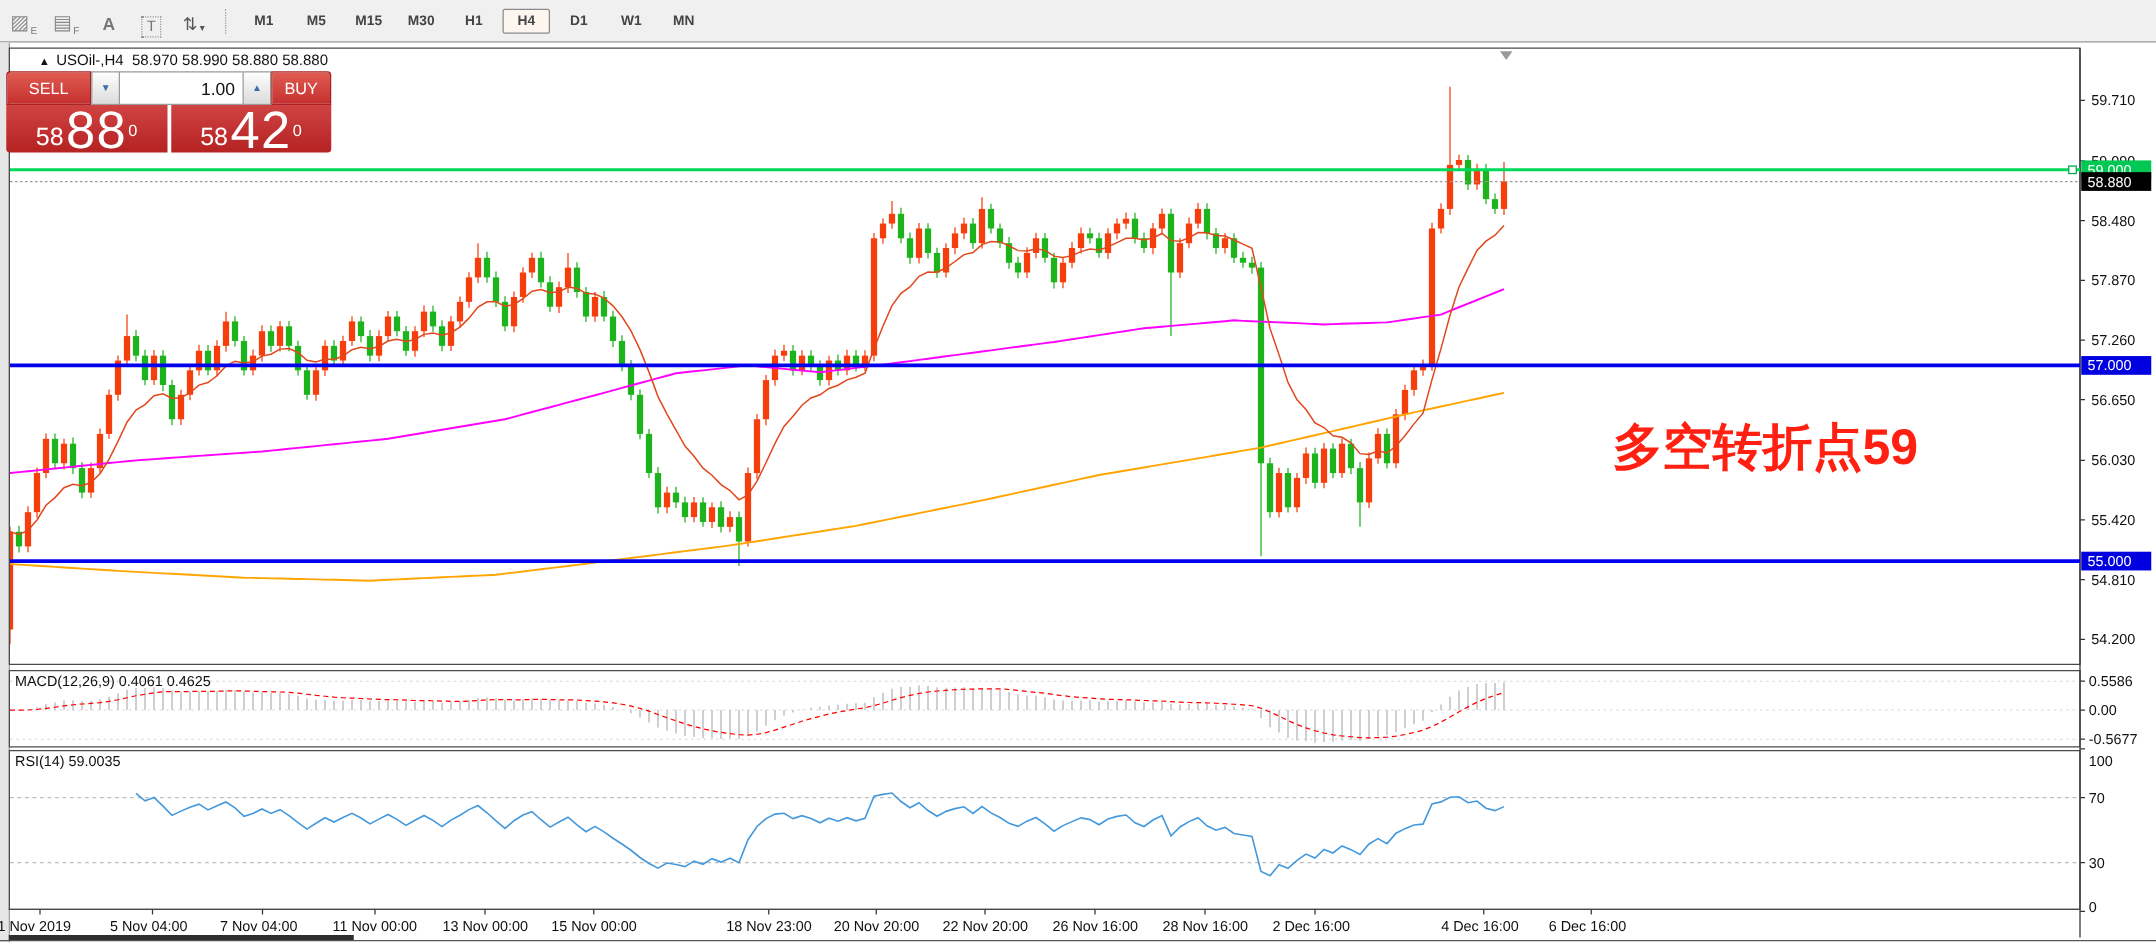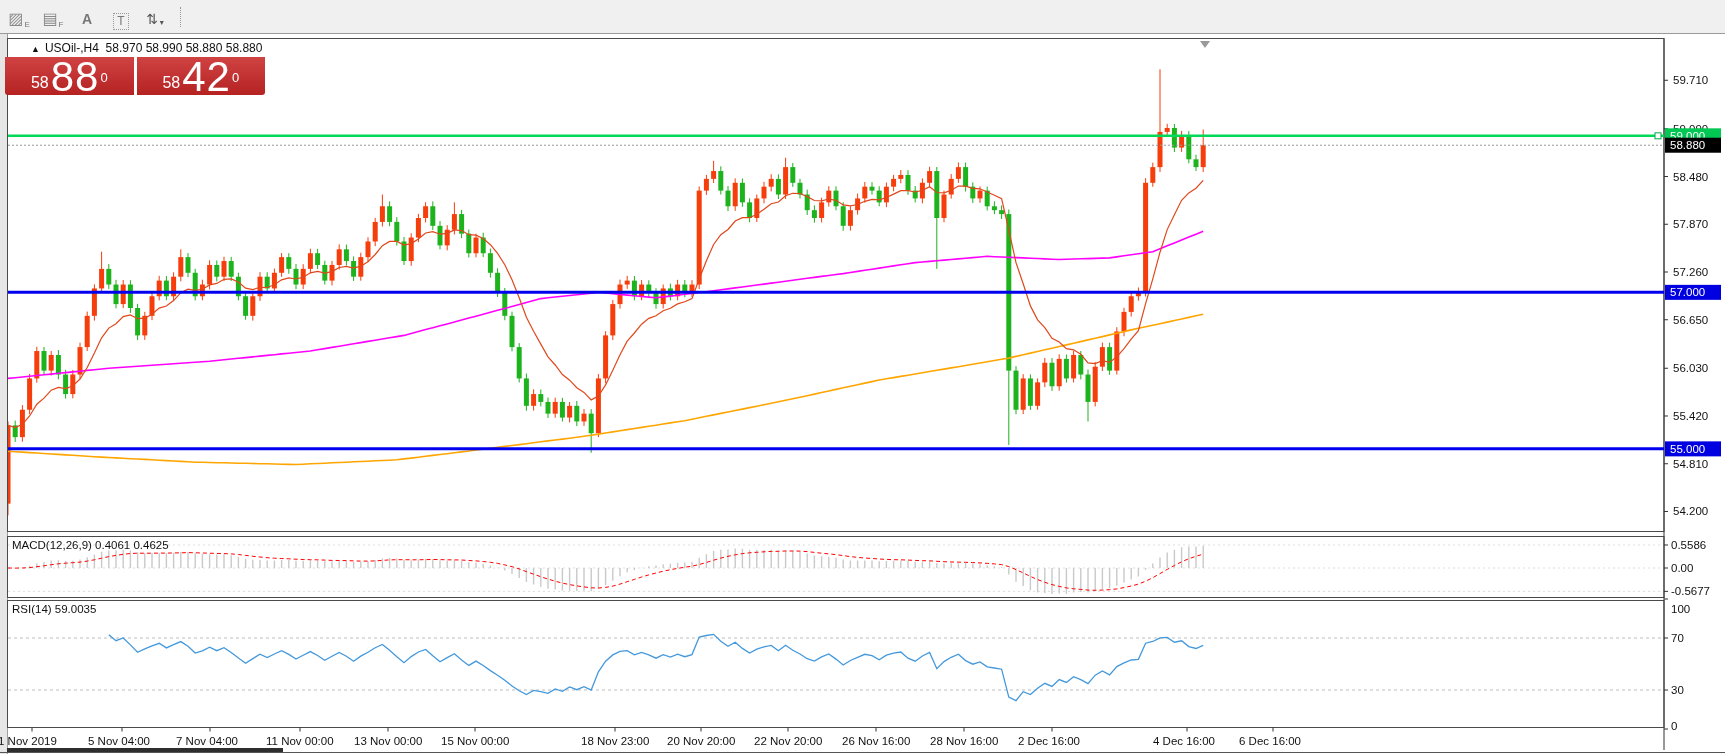--- a/index.html
+++ b/index.html
@@ -25,21 +25,21 @@
   #trade .row1{display:flex;height:27px;}
   .tr-btn{background:linear-gradient(#e05c50,#c53030);color:#fff;font-size:13px;display:flex;align-items:center;justify-content:center;border:1px solid #a82424;cursor:pointer;}
   #sell-btn{width:66px;border-radius:3px 0 0 0;}
   #buy-btn{width:60px;flex:1;border-radius:0 3px 0 0;}
   .spin{width:21px;background:linear-gradient(#fdfdfd,#dcdcdc);border:1px solid #9a9a9a;color:#3a6ea5;font-size:8px;display:flex;align-items:center;justify-content:center;cursor:pointer;}
   #vol-input{width:86px;border:1px solid #9a9a9a;border-left:none;border-right:none;font-size:14px;text-align:right;padding:0 6px;font-family:"Liberation Sans",sans-serif;color:#111;}
   #trade .row2{display:flex;height:38px;margin-top:0px;}
   .px-box{background:linear-gradient(#d04343,#b52222);color:#fff;flex:1;display:flex;align-items:flex-end;justify-content:center;padding-bottom:2px;cursor:pointer;}
   .px-box.left{margin-right:3px;border-radius:0 0 0 3px;}
   .px-box.right{border-radius:0 0 3px 0;}
-  .px-sm{font-size:16px;line-height:20px;margin-right:2px;}
+  .px-sm{font-size:20px;line-height:20px;margin-right:2px;}
   .px-big{font-size:42px;line-height:32px;letter-spacing:1px;}
   .px-sup{font-size:13px;line-height:30px;vertical-align:top;margin-left:1px;}
   
   #annotation{position:absolute;left:1290px;top:330px;font-size:40px;font-weight:bold;color:#ff2012;font-family:"Liberation Sans",sans-serif;white-space:nowrap;}
   
   #scroll-seg{position:absolute;left:7px;top:748px;width:276px;height:4px;background:#2e2e2e;}
   #bottom-line{position:absolute;left:0;top:752px;width:1725px;height:1px;background:#555;}
 </style>
 </head>
 <body>
@@ -59,20 +59,31 @@
         <span class="glyph" style="font-size:14px;font-weight:bold;color:#777;">A</span>
       </div>
     <div class="tb-icon boxT">
         <span class="glyph">T</span>
       </div>
     <div class="tb-icon">
         <span class="glyph" style="font-size:14px;color:#555;">⇅</span>
         <span class="caret">▾</span>
       </div>
     <div class="tb-sep"></div>
+    <div id="tf-bar" style="display:flex;">
+        <div class="tf-btn">M1</div>
+        <div class="tf-btn">M5</div>
+        <div class="tf-btn">M15</div>
+        <div class="tf-btn">M30</div>
+        <div class="tf-btn">H1</div>
+        <div class="tf-btn active">H4</div>
+        <div class="tf-btn">D1</div>
+        <div class="tf-btn">W1</div>
+        <div class="tf-btn">MN</div>
+      </div>
   </div>
 
   <div id="left-strip"></div>
 
   <svg id="chart-svg" width="1725" height="754">
       <rect x="7.5" y="38.5" width="1656.5" height="493" fill="#fff" stroke="#4a4a4a" stroke-width="1"></rect>
       <rect x="7.5" y="536.5" width="1656.5" height="61" fill="#fff" stroke="#4a4a4a" stroke-width="1"></rect>
       <rect x="7.5" y="600.5" width="1656.5" height="127" fill="#fff" stroke="#4a4a4a" stroke-width="1"></rect>
       <line x1="1664" y1="38.5" x2="1664" y2="750" stroke="#333"></line>
       <defs>
@@ -688,30 +699,38 @@
         <line x1="1187" y1="727.5" x2="1187" y2="731.5" stroke="#333"></line>
         <text x="1153" y="744.5" font-family="&quot;Liberation Sans&quot;,sans-serif" font-size="11.5px" fill="#111">4 Dec 16:00</text>
         <line x1="1273" y1="727.5" x2="1273" y2="731.5" stroke="#333"></line>
         <text x="1239" y="744.5" font-family="&quot;Liberation Sans&quot;,sans-serif" font-size="11.5px" fill="#111">6 Dec 16:00</text>
       </g>
     </svg>
 
   <div id="symbol-info"><span class="mk">▲</span><span>USOil-,H4</span><span>  </span><span>58.970 58.990 58.880 58.880</span></div>
 
   <div id="trade">
+    <div class="row1">
+      <div class="tr-btn" id="sell-btn">SELL</div>
+      <div class="spin">▼</div>
+      <input id="vol-input" value="1.00" style="">
+      <div class="spin">▲</div>
+      <div class="tr-btn" id="buy-btn">BUY</div>
+    </div>
     <div class="row2">
       <div class="px-box left">
         <span class="px-sm">58</span>
           <span class="px-big">88</span>
           <span class="px-sup">0</span>
       </div>
       <div class="px-box right">
         <span class="px-sm">58</span>
           <span class="px-big">42</span>
           <span class="px-sup">0</span>
       </div>
     </div>
   </div>
 
+  <div id="annotation">多空转折点59</div>
 
   <div id="scroll-seg"></div>
   <div id="bottom-line"></div>
 </div>
 
 </body></html>

